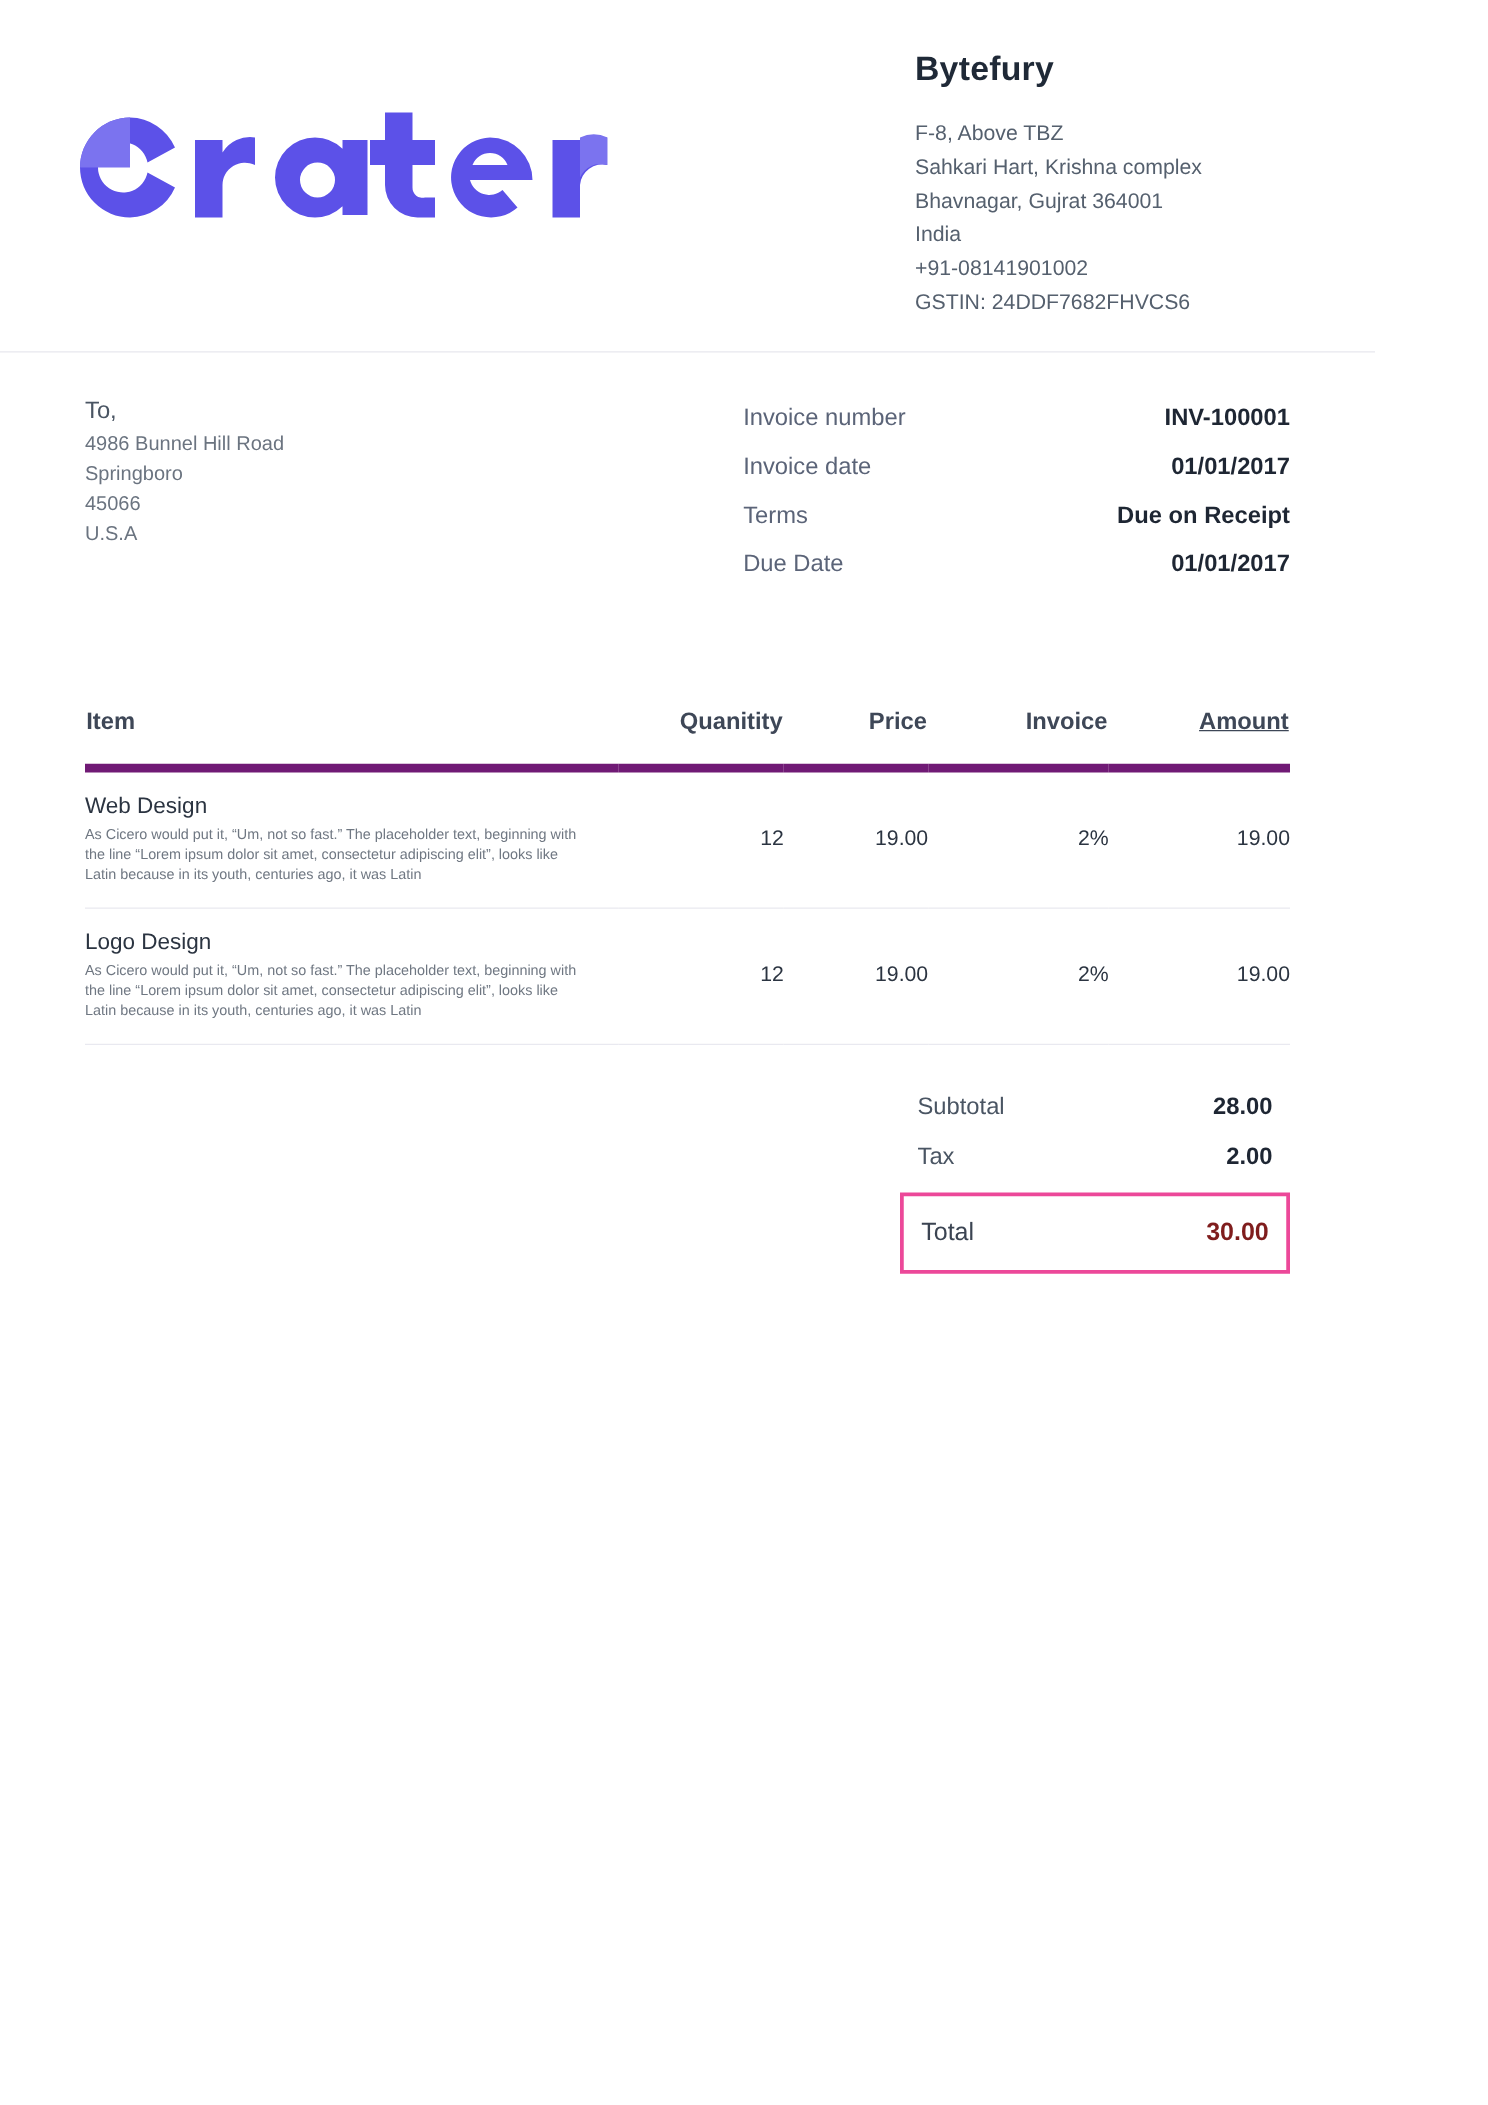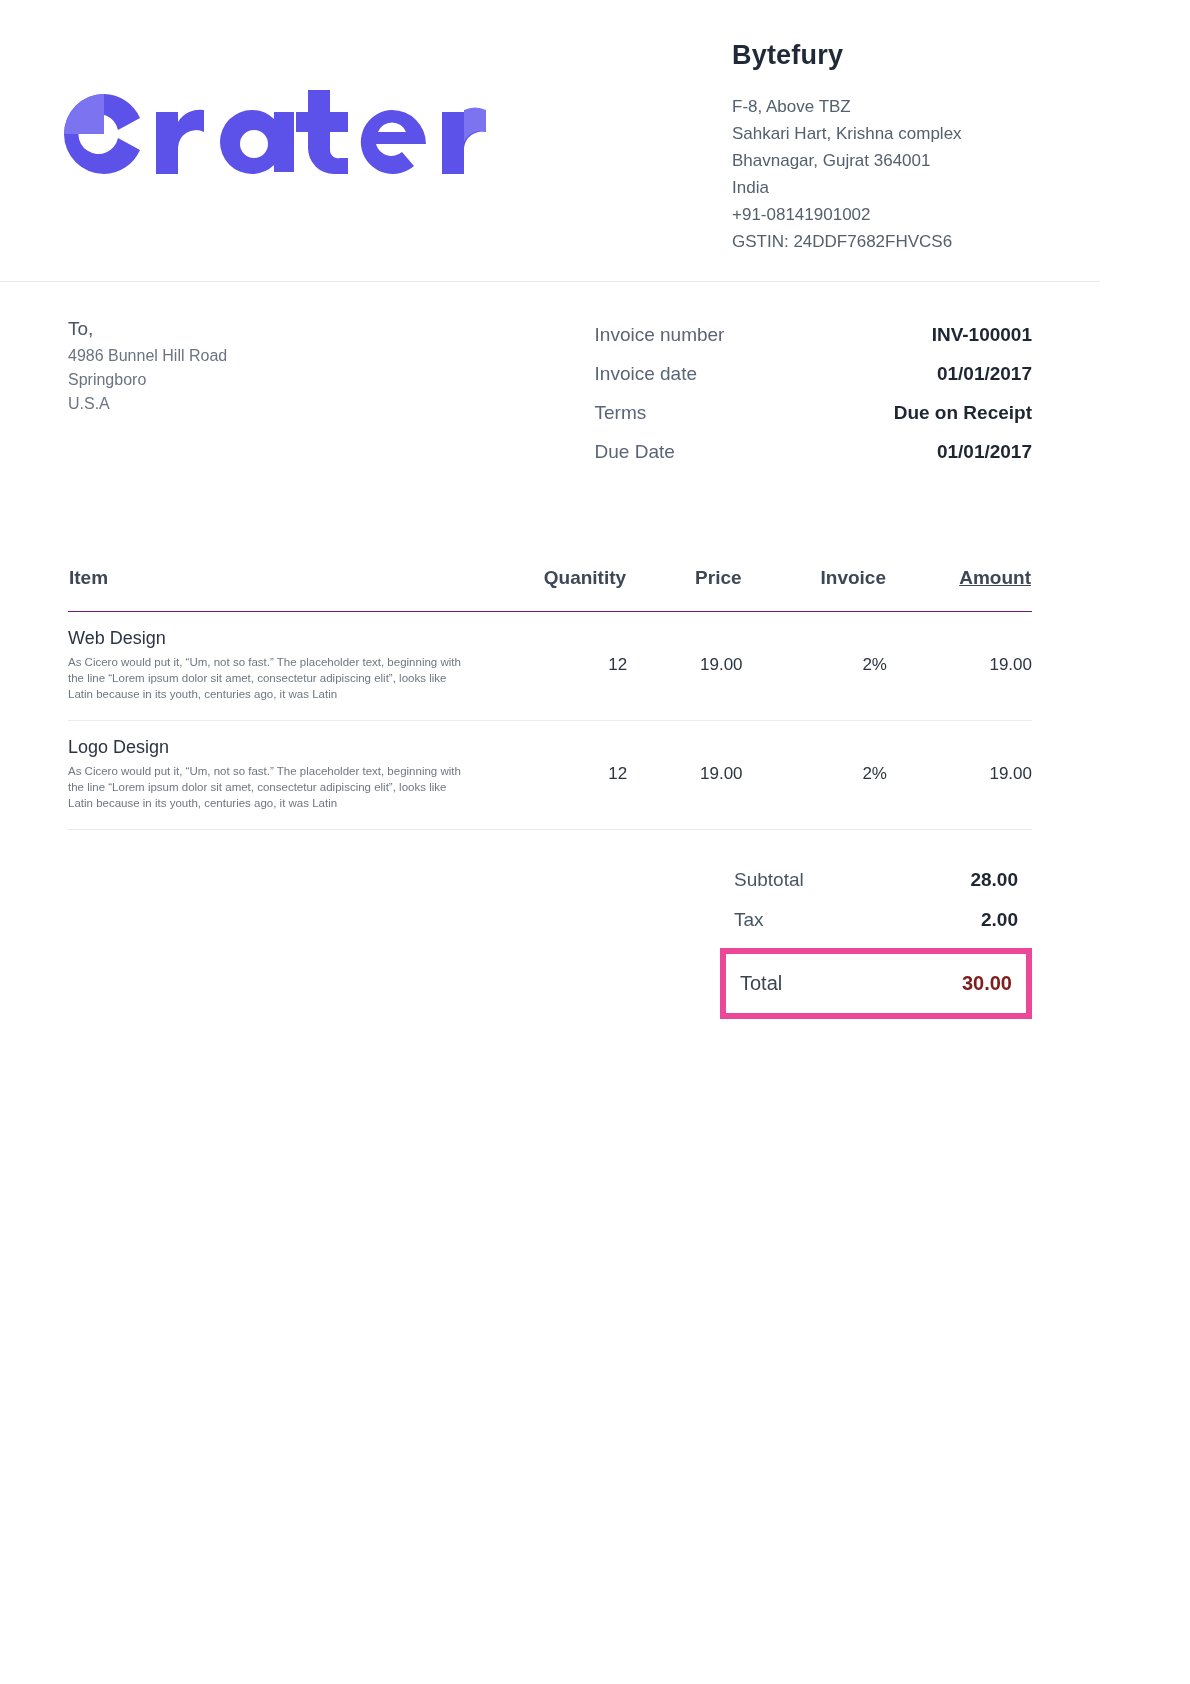--- a/index.html
+++ b/index.html
@@ -111,21 +111,21 @@
   }
   table.items-table {
     width: 100%;
     border-collapse: collapse;
   }
   table.items-table thead th {
     font-size: 19px;
     font-weight: bold;
     color: #3e4757;
     padding-bottom: 22px;
-    border-bottom: 1px solid #701a75;
+    border-bottom: 7px solid #701a75;
     text-align: right;
     white-space: nowrap;
   }
   table.items-table thead th.col-item {
     text-align: left;
   }
   table.items-table tbody td {
     border-bottom: 1px solid #e9e9f0;
     padding: 16px 0 18px 0;
     vertical-align: middle;
@@ -174,21 +174,21 @@
   .totals-row .t-label {
     font-size: 19px;
     color: #4a5563;
   }
   .totals-row .t-value {
     font-size: 19px;
     color: #1e2633;
     font-weight: bold;
   }
   .totals-row.total {
-    border: 6px solid #ec4899;
+    border: 3px solid #ec4899;
     padding: 18px 14px;
     margin-top: 8px;
   }
   .totals-row.total .t-label {
     font-size: 20px;
     color: #3b4452;
   }
   .totals-row.total .t-value {
     font-size: 20px;
     color: #7f1d1d;
@@ -236,20 +236,21 @@
     </div>
 
   </div>
 
   <div class="mid">
 
     <div class="bill-to">
       <div class="to-label">To,</div>
       <div class="addr-line">4986 Bunnel Hill Road</div>
       <div class="addr-line">Springboro</div>
+      <div class="addr-line">45066</div>
       <div class="addr-line">U.S.A</div>
     </div>
 
     <div class="meta">
       <div class="meta-row">
         <div class="meta-label">Invoice number</div>
         <div class="meta-value">INV-100001</div>
       </div>
       <div class="meta-row">
         <div class="meta-label">Invoice date</div>

